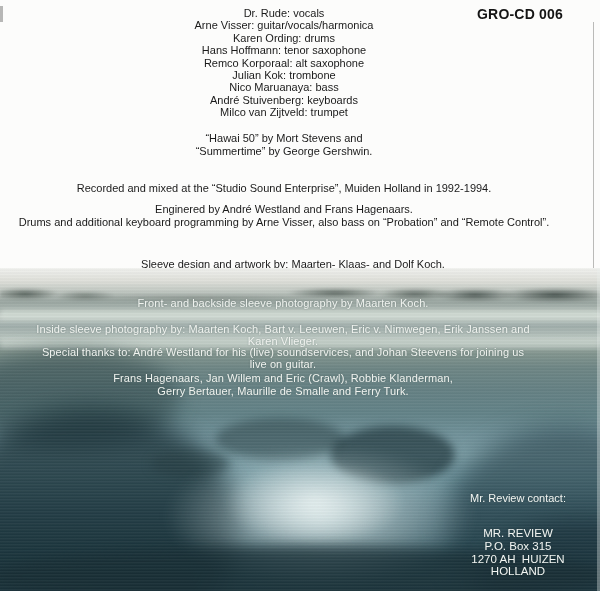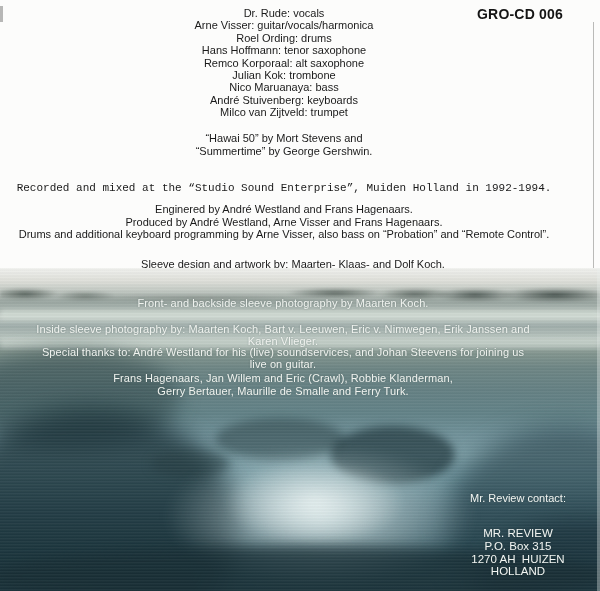--- a/index.html
+++ b/index.html
@@ -10,21 +10,21 @@
     -webkit-font-smoothing:antialiased;
     overflow:hidden;
   }
   .page{position:relative;width:600px;height:591px;background:#fcfcfb;overflow:hidden;}
 
   
   .block{position:absolute;left:0;width:568px;text-align:center;color:#1a1a1a;}
   .block .line{white-space:pre;}
   .personnel{top:7px;font-size:11px;line-height:12.4px;}
   .titles{top:132px;font-size:11px;line-height:12.6px;}
-  .recorded{top:182px;font-size:11px;line-height:12.6px;font-family:Liberation Mono, monospace;}
+  .recorded{top:182px;font-size:11px;line-height:12.6px;}
   .production{top:203px;font-size:11px;line-height:12.6px;}
   .sleeve-design{top:258px;font-size:11px;line-height:12.6px;padding-left:9px;}
   .catalog{
     position:absolute;top:6px;left:460px;width:120px;text-align:center;
     font-size:14px;font-weight:bold;color:#141414;letter-spacing:.2px;
   }
 
   
   .corner-mark{position:absolute;top:6px;left:0;width:3px;height:16px;background:#9a9a98;opacity:.7;}
   .edge-line{position:absolute;top:22px;left:593px;width:1px;height:250px;background:#aeaeac;opacity:.85;}
@@ -90,41 +90,40 @@
 <div class="page">
 
   <div class="corner-mark"></div>
   <div class="edge-line"></div>
 
   <div class="catalog">GRO-CD 006</div>
 
   <div class="block personnel">
       <div class="line">Dr. Rude: vocals</div>
       <div class="line">Arne Visser: guitar/vocals/harmonica</div>
-      <div class="line">Roel Ording: drums</div>
+      <div class="line">Karen Ording: drums</div>
       <div class="line">Hans Hoffmann: tenor saxophone</div>
       <div class="line">Remco Korporaal: alt saxophone</div>
       <div class="line">Julian Kok: trombone</div>
       <div class="line">Nico Maruanaya: bass</div>
       <div class="line">André Stuivenberg: keyboards</div>
       <div class="line">Milco van Zijtveld: trumpet</div>
     </div>
 
   <div class="block titles">
       <div class="line">“Hawai 50” by Mort Stevens and</div>
       <div class="line">“Summertime” by George Gershwin.</div>
     </div>
 
   <div class="block recorded">
     <div class="line">Recorded and mixed at the “Studio Sound Enterprise”, Muiden Holland in 1992-1994.</div>
   </div>
 
   <div class="block production">
       <div class="line">Enginered by André Westland and Frans Hagenaars.</div>
-      <div class="line">Produced by André Westland, Arne Visser and Frans Hagenaars.</div>
       <div class="line">Drums and additional keyboard programming by Arne Visser, also bass on “Probation” and “Remote Control”.</div>
     </div>
 
   <div class="block sleeve-design">
     <div class="line">Sleeve design and artwork by: Maarten- Klaas- and Dolf Koch.</div>
   </div>
 
   <div class="photo">
     <div class="horizon"></div>
     <div class="strip1"></div>

